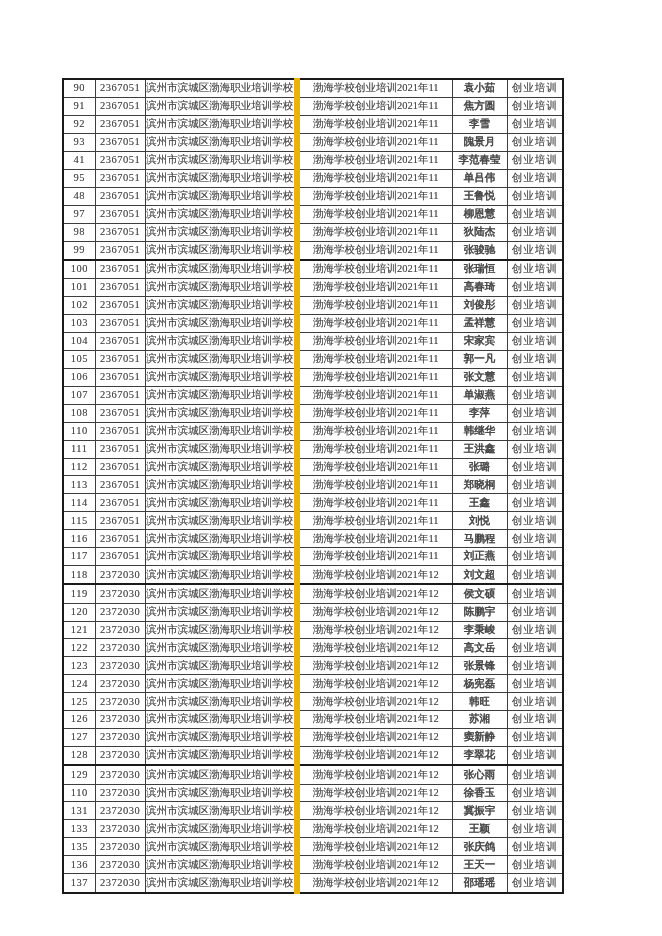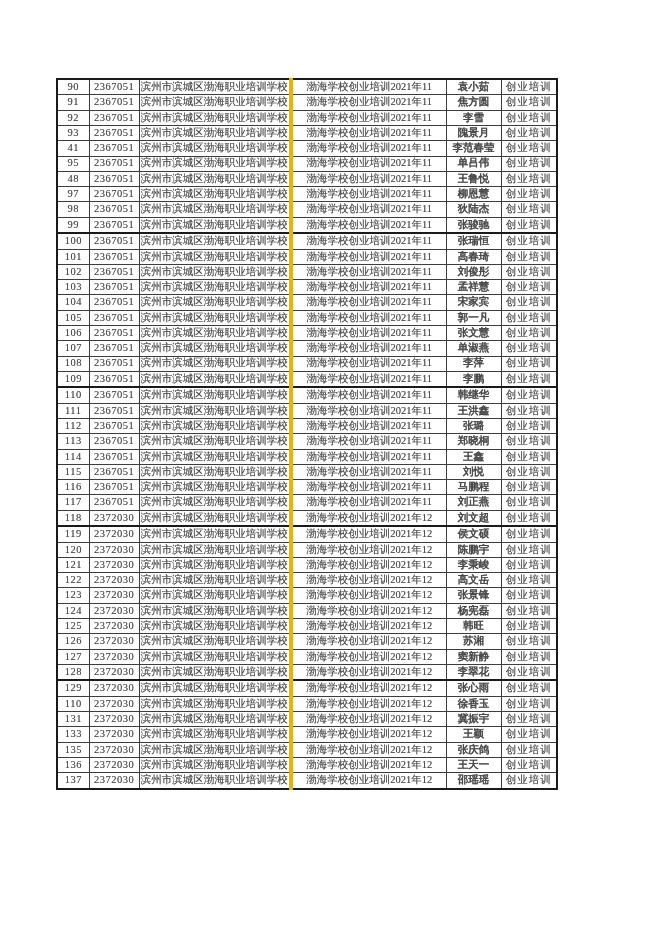--- a/index.html
+++ b/index.html
@@ -14,44 +14,44 @@
     position: relative;
     overflow: hidden;
   }
   .scan-page {
     position: absolute;
     inset: 0;
     background: #ffffff;
   }
   table.roster {
     position: absolute;
-    left: 56px;
+    left: 62px;
     top: 78px;
     width: 500px;
-    height: 712px;
+    height: 816px;
     border-collapse: collapse;
     table-layout: fixed;
     border: 2px solid #1a1a1a;
   }
   table.roster td {
     border: 1px solid #3d3d3d;
     padding: 0;
     margin: 0;
     text-align: center;
     vertical-align: middle;
     white-space: nowrap;
     overflow: hidden;
     color: #4a4a4a;
     text-shadow: 0 0 0.5px rgba(70,70,70,0.55);
     font-size: 10.5px;
     line-height: 1;
   }
   
   table.roster td.c-school {
-    border-right: 4px solid #eab308;
+    border-right: 6px solid #eab308;
   }
   
   table.roster tr.group-end td {
     border-bottom: 2px solid #1a1a1a;
   }
   td.c-num, td.c-id {
     font-size: 11px;
     letter-spacing: 0.5px;
   }
   td.c-school, td.c-program {
@@ -226,28 +226,20 @@
           <td class="c-type">创业培训</td>
         </tr>
         <tr>
           <td class="c-num">108</td>
           <td class="c-id">2367051</td>
           <td class="c-school">滨州市滨城区渤海职业培训学校</td>
           <td class="c-program">渤海学校创业培训2021年11</td>
           <td class="c-name">李萍</td>
           <td class="c-type">创业培训</td>
         </tr>
-        <tr class="group-end">
-          <td class="c-num">109</td>
-          <td class="c-id">2367051</td>
-          <td class="c-school">滨州市滨城区渤海职业培训学校</td>
-          <td class="c-program">渤海学校创业培训2021年11</td>
-          <td class="c-name">李鹏</td>
-          <td class="c-type">创业培训</td>
-        </tr>
         <tr>
           <td class="c-num">110</td>
           <td class="c-id">2367051</td>
           <td class="c-school">滨州市滨城区渤海职业培训学校</td>
           <td class="c-program">渤海学校创业培训2021年11</td>
           <td class="c-name">韩继华</td>
           <td class="c-type">创业培训</td>
         </tr>
         <tr>
           <td class="c-num">111</td>

